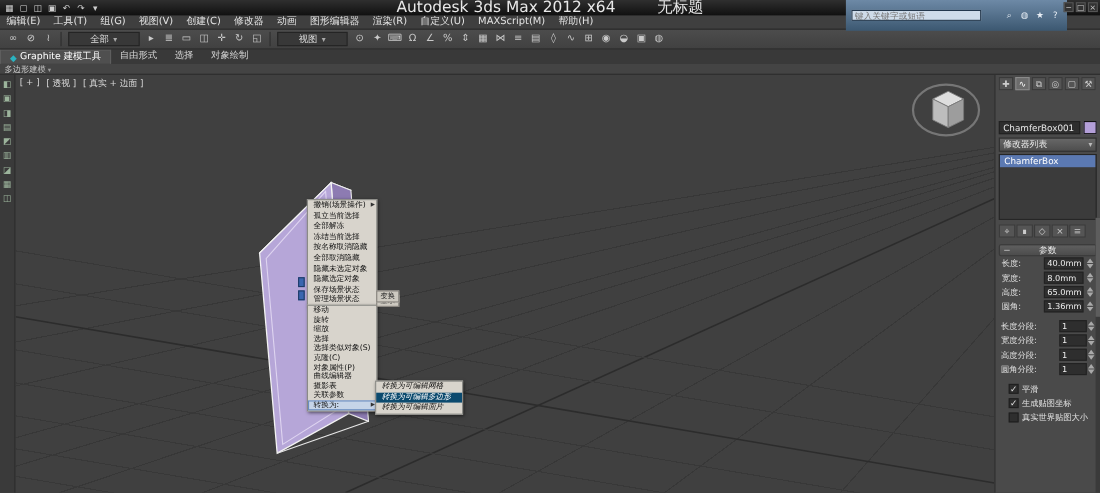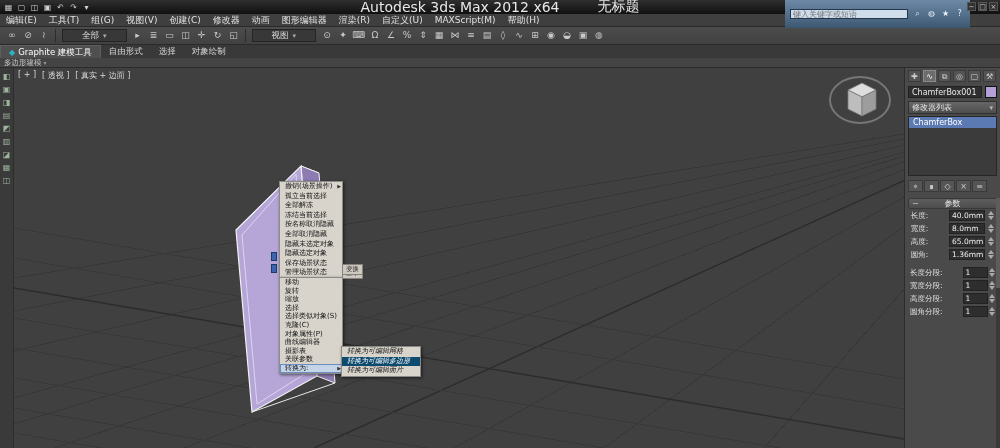--- a/index.html
+++ b/index.html
@@ -4,21 +4,21 @@
 <style>
 *{margin:0;padding:0;box-sizing:border-box;font-family:"DejaVu Sans","Liberation Sans",sans-serif;}
 html,body{width:1000px;height:448px;overflow:hidden;}
 body{position:relative;background:#404040;font-size:10px;color:#ddd;}
 
 
 #titlebar{position:absolute;top:0;left:0;width:1000px;height:14px;background:linear-gradient(#2f2f2f,#101010);display:flex;align-items:center;z-index:50;}
 #qat{display:flex;gap:2px;padding-left:3px;align-items:center;z-index:2;}
 .qat-icon{width:11px;height:11px;font-size:8px;line-height:11px;text-align:center;color:#cfcfcf;}
 #title-text{position:absolute;left:0;right:0;top:0;height:14px;display:flex;justify-content:center;align-items:center;gap:38px;font-size:14px;color:#e8e8e8;pointer-events:none;}
-#infocenter{position:absolute;right:30px;top:0;height:14px;display:flex;align-items:center;background:linear-gradient(#6d89a6,#3c5871);padding:14px 5px;gap:4px;}
+#infocenter{position:absolute;right:30px;top:0;height:14px;display:flex;align-items:center;background:linear-gradient(#6d89a6,#3c5871);padding:14px 5px;gap:20px;}
 #search-input{width:118px;height:10px;font-size:8px;background:#cfdcea;border:1px solid #24384d;color:#333;padding:0 2px;}
 .ic-icon{font-size:8px;color:#e9eff6;width:11px;text-align:center;line-height:14px;}
 #win-buttons{position:absolute;right:2px;top:2px;display:flex;gap:2px;}
 .win-btn{width:9px;height:9px;font-size:7px;line-height:9px;color:#ccc;text-align:center;background:#333;border:1px solid #555;}
 
 
 #menubar{position:absolute;top:14px;left:0;width:1000px;height:13px;background:#3f3f3f;border-bottom:1px solid #2a2a2a;display:flex;align-items:center;z-index:49;}
 .menu-item{padding:0 6px;font-size:9px;color:#e2e2e2;line-height:13px;white-space:nowrap;}
 
 
@@ -67,21 +67,21 @@
 #quad-tab-transform{left:328px;top:196px;}
 .quad-sq{position:absolute;width:6px;height:9px;background:#3a66b0;border:1px solid #1e3a66;z-index:22;}
 #quad-sq-1{left:257px;top:184px;}
 #quad-sq-2{left:257px;top:196px;}
 
 
 #panel{position:absolute;top:68px;left:904px;width:96px;height:380px;background:#4a4a4a;border-left:1px solid #2c2c2c;z-index:30;}
 #panel-tabs{display:flex;gap:2px;padding:2px 3px;}
 .panel-tab{width:13px;height:12px;background:#545454;border:1px solid #3a3a3a;color:#ccc;font-size:8px;text-align:center;line-height:12px;}
 .panel-tab.active{background:#6c6c6c;border-color:#8a8a8a;color:#fff;}
-#name-row{display:flex;gap:3px;padding:2px 3px;align-items:center;}
+#name-row{display:flex;gap:3px;padding:2px 3px;align-items:center;margin-top:24px;}
 #name-field{flex:1;height:12px;background:#2e2e2e;border:1px solid #222;color:#e8e8e8;font-size:8px;line-height:11px;padding:0 3px;overflow:hidden;white-space:nowrap;}
 #color-swatch{width:12px;height:12px;background:#b49fd9;border:1px solid #111;}
 #mod-list{margin:1px 3px;height:13px;background:linear-gradient(#676767,#4e4e4e);border:1px solid #2f2f2f;display:flex;justify-content:space-between;align-items:center;font-size:8px;padding:0 3px;color:#e8e8e8;}
 #mod-list::after{content:"▾";font-size:7px;color:#bbb;}
 #stack{margin:2px 3px;height:60px;background:#3b3b3b;border:1px solid #262626;overflow:hidden;}
 .stack-item{height:11px;line-height:11px;font-size:8px;padding:0 4px;color:#fff;background:#5b79b2;white-space:nowrap;}
 #stack-tools{display:flex;gap:1px;padding:2px 3px;}
 .stack-tool{width:15px;height:12px;background:#555;border:1px solid #3a3a3a;font-size:8px;color:#ccc;text-align:center;line-height:11px;}
 #rollout{margin:4px 3px 0;}
 #rollout-header{height:11px;background:linear-gradient(#5f5f5f,#4c4c4c);border:1px solid #383838;border-radius:2px;font-size:8px;line-height:10px;text-align:center;color:#e8e8e8;position:relative;}
@@ -495,17 +495,32 @@
         <div class="param-row">
           <span class="param-label">圆角分段:</span>
           <span class="param-field">1</span>
           <span class="spinner">
             <span class="spin-up"></span>
             <span class="spin-down"></span>
           </span>
         </div>
       </div>
     <div class="gap6"></div>
+    <div>
+
+    <div class="check-row checked">
+          <span class="checkbox"></span>
+          <span class="check-label">平滑</span>
+        </div>
+        <div class="check-row checked">
+          <span class="checkbox"></span>
+          <span class="check-label">生成贴图坐标</span>
+        </div>
+        <div class="check-row">
+          <span class="checkbox"></span>
+          <span class="check-label">真实世界贴图大小</span>
+        </div>
+      </div>
   </div>
   <div id="panel-scrollbar">
       <div class="thumb"></div>
     </div>
 </div>
 
 </body></html>

